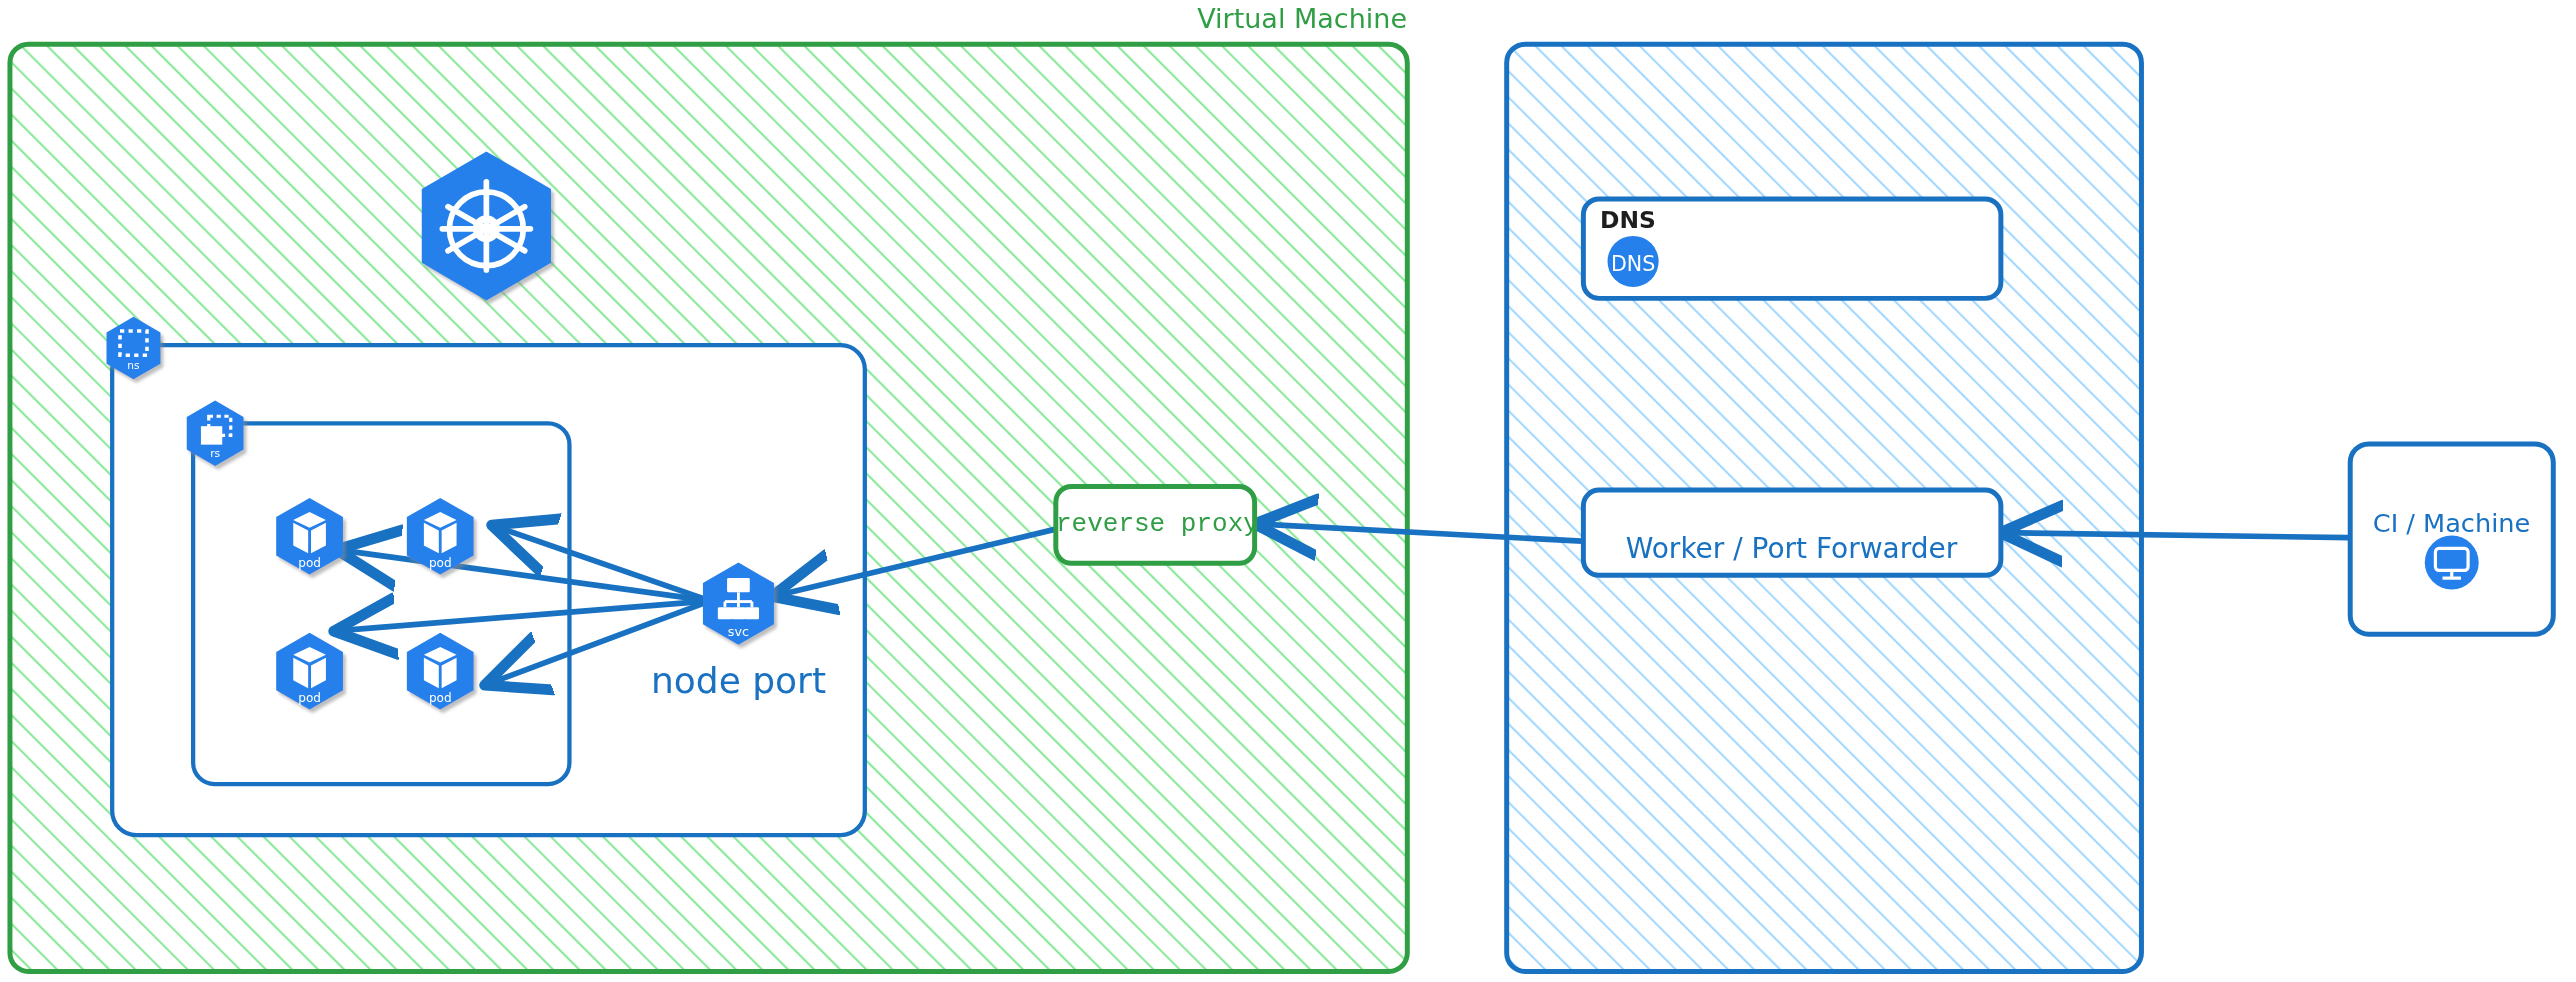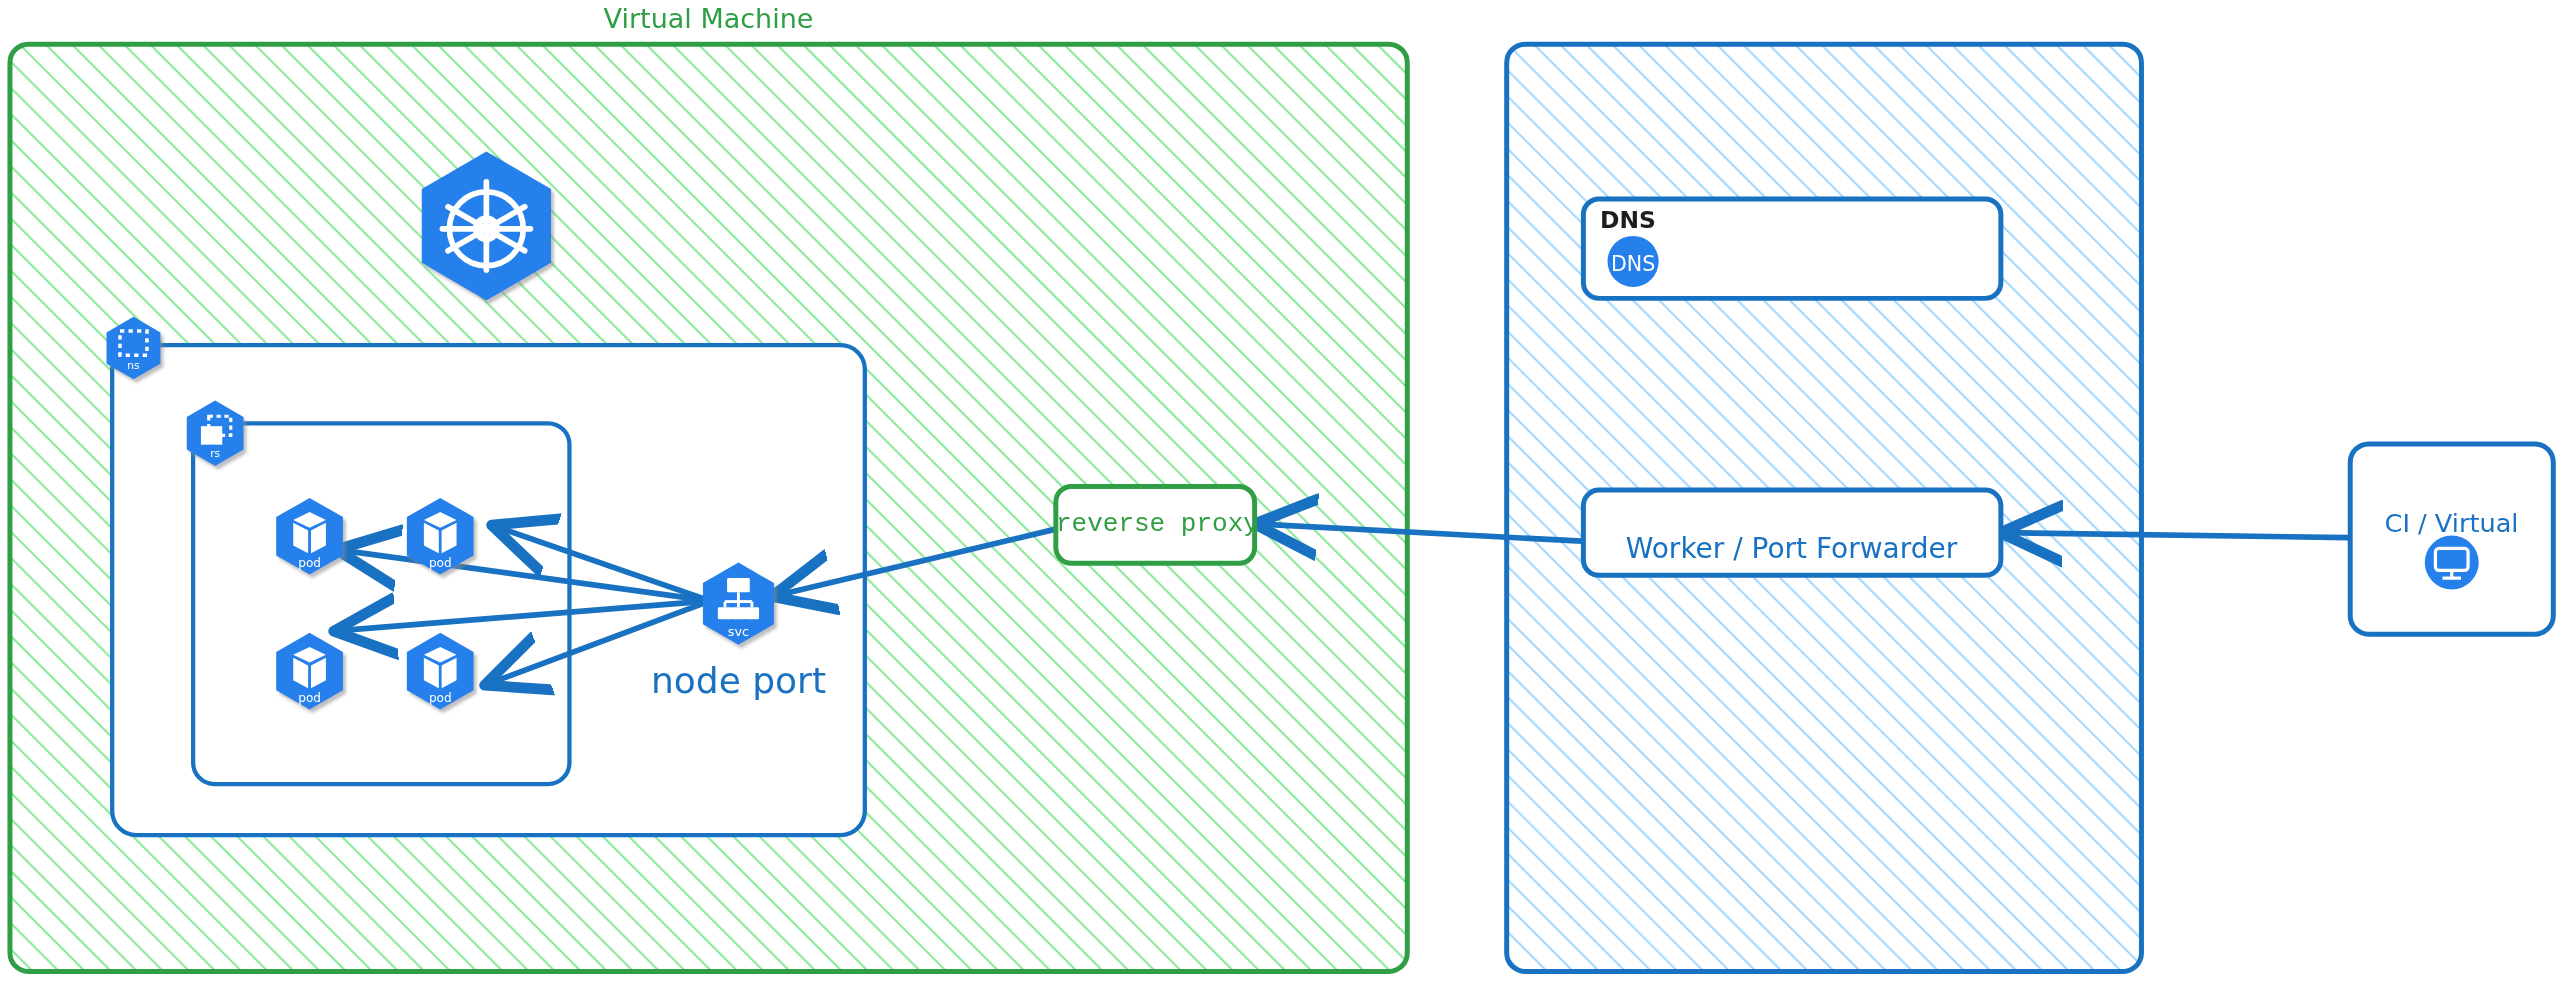--- a/index.html
+++ b/index.html
@@ -149,33 +149,33 @@
 
     <rect x="3310" y="625" width="286" height="268" rx="26" ry="26" fill="#ffffff" stroke="#1971c2" stroke-width="7"></rect>
     <g>
       <circle cx="3453" cy="792" r="38" fill="#2680eb"></circle>
       <rect x="3430" y="772" width="46" height="31" rx="5" fill="none" stroke="#ffffff" stroke-width="4.5"></rect>
       <line x1="3453" y1="803" x2="3453" y2="813" stroke="#ffffff" stroke-width="4.5"></line>
       <line x1="3440" y1="814" x2="3466" y2="814" stroke="#ffffff" stroke-width="4.5"></line>
     </g>
   </svg>
 
-  <div class="lbl hand" style="left:10px;top:0px;width:1397px;text-align:center;color:#2f9e44;
+  <div class="lbl hand" style="left:10px;top:0px;width:1397px;text-align:right;color:#2f9e44;
               font-size:27px;line-height:38px;">Virtual Machine</div>
 
 
   <div class="lbl hand" style="left:639px;top:660px;width:199px;text-align:center;color:#1971c2;
               font-size:36px;">node port</div>
 
   <div class="lbl hand" style="left:1056px;top:509px;width:199px;text-align:center;color:#2f9e44;
               font-size:26px;font-family:Liberation Mono, monospace;">reverse proxy</div>
 
   <div class="lbl hand" style="left:1600px;top:206px;color:#1e1e1e;font-size:23.4px;font-weight:600;">DNS</div>
 
 
   <div class="lbl hand" style="left:1583px;top:518px;width:417px;text-align:center;color:#1971c2;
               font-size:28px;margin-top:14px;">Worker / Port Forwarder</div>
 
   <div class="lbl hand" style="left:2350px;top:508px;width:203px;text-align:center;color:#1971c2;
-              font-size:25.6px;">CI / Virtual</div>
+              font-size:25.6px;">CI / Machine</div>
 
 </div>
 
 
 </body></html>

